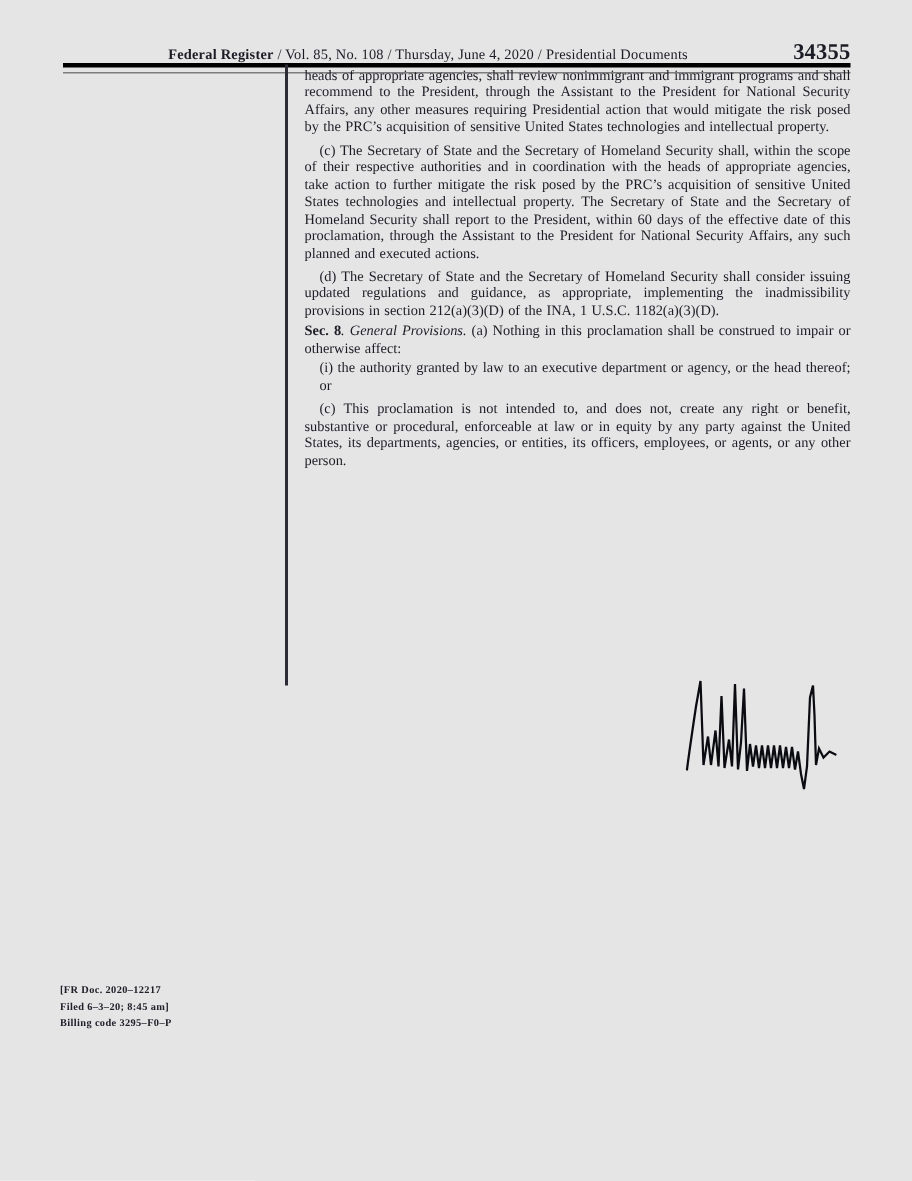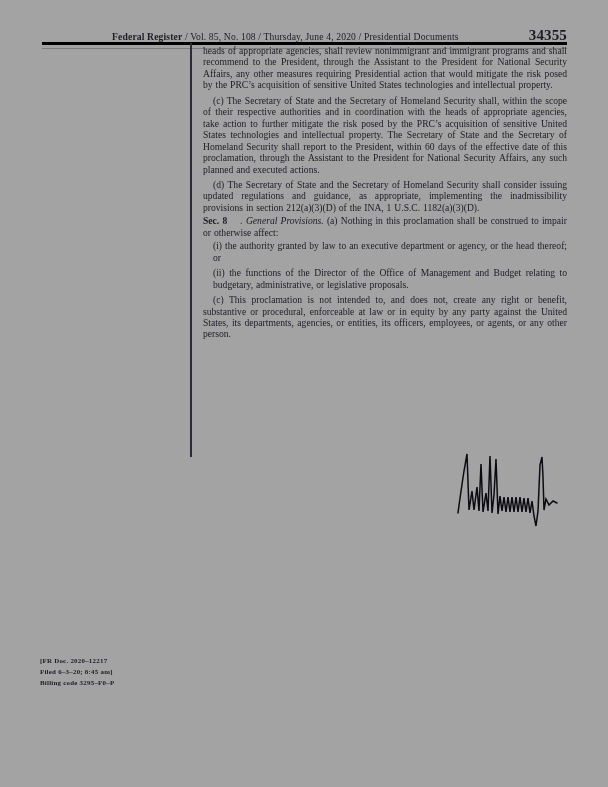--- a/index.html
+++ b/index.html
@@ -1,21 +1,21 @@
 <!DOCTYPE html>
 <html><head>
 <meta charset="utf-8">
 <style>
   * { box-sizing: border-box; }
   html, body { margin: 0; padding: 0; }
   .page {
     position: relative;
     width: 608px;
     height: 787px;
-    background: #a3a3a3;
+    background: #e5e5e5;
     font-family: "Liberation Serif", "DejaVu Serif", serif;
     color: #1c1c26;
     overflow: hidden;
   }
   
   .header {
     position: absolute;
     left: 42px;
     top: 27px;
     width: 525px;
@@ -56,21 +56,21 @@
     font-size: 9.6px;
     line-height: 11.45px;
     text-align: justify;
     word-spacing: 0.5px;
   }
   .body-column p { margin: 0 0 4px 0; }
   p.indent { text-indent: 10px; }
   p.sub { margin-left: 10px; }
   p.tight { margin-bottom: 2px; }
   .sec-label { font-weight: bold; }
-  .sec-title { font-style: italic; margin-left: 13px; }
+  .sec-title { font-style: italic; }
   
   .signature {
     position: absolute;
     left: 456px;
     top: 451px;
     width: 110px;
     height: 80px;
   }
   .signature svg { display: block; width: 110px; height: 80px; }
   
@@ -100,21 +100,20 @@
   <div class="rule-thick"></div>
   <div class="rule-thin"></div>
   <div class="margin-rule"></div>
 
   <div class="body-column">
     <p>heads of appropriate agencies, shall review nonimmigrant and immigrant programs and shall recommend to the President, through the Assistant to the President for National Security Affairs, any other measures requiring Presidential action that would mitigate the risk posed by the PRC’s acquisition of sensitive United States technologies and intellectual property.</p>
     <p class="indent">(c) The Secretary of State and the Secretary of Homeland Security shall, within the scope of their respective authorities and in coordination with the heads of appropriate agencies, take action to further mitigate the risk posed by the PRC’s acquisition of sensitive United States technologies and intellectual property. The Secretary of State and the Secretary of Homeland Security shall report to the President, within 60 days of the effective date of this proclamation, through the Assistant to the President for National Security Affairs, any such planned and executed actions.</p>
     <p class="indent tight">(d) The Secretary of State and the Secretary of Homeland Security shall consider issuing updated regulations and guidance, as appropriate, implementing the inadmissibility provisions in section 212(a)(3)(D) of the INA, 1 U.S.C. 1182(a)(3)(D).</p>
     <p class="tight"><span class="sec-label">Sec. 8</span><span class="sec-title">. General Provisions. </span><span>(a) Nothing in this proclamation shall be construed to impair or otherwise affect:</span></p>
     <p class="sub">(i) the authority granted by law to an executive department or agency, or the head thereof; or</p>
-    <p class="sub">(ii) the functions of the Director of the Office of Management and Budget relating to budgetary, administrative, or legislative proposals.</p>
     <p class="indent tight">(c) This proclamation is not intended to, and does not, create any right or benefit, substantive or procedural, enforceable at law or in equity by any party against the United States, its departments, agencies, or entities, its officers, employees, or agents, or any other person.</p>
   </div>
 
   <div class="signature">
     <svg viewBox="0 0 110 80" xmlns="http://www.w3.org/2000/svg">
       <path d="M2,62 C3,54 5,40 8,20 L11,3 L13,59 L16,40 L18,59 L21,36 L23,60
                L25,13 L27,61 L30,42 L32,60 L34,5 L36,62 L38,44 L40,8 L42,63
                L44,45 L46,60 L48,46 L50,61 L52,46 L54,61 L56,46 L58,61
                L60,46 L62,61 L64,46 L66,61 L68,47 L70,61 L72,47 L74,62
                L76,50 L78,65 L80,75 L82,60 L84,14 L86,6 L87,26 L88,59

